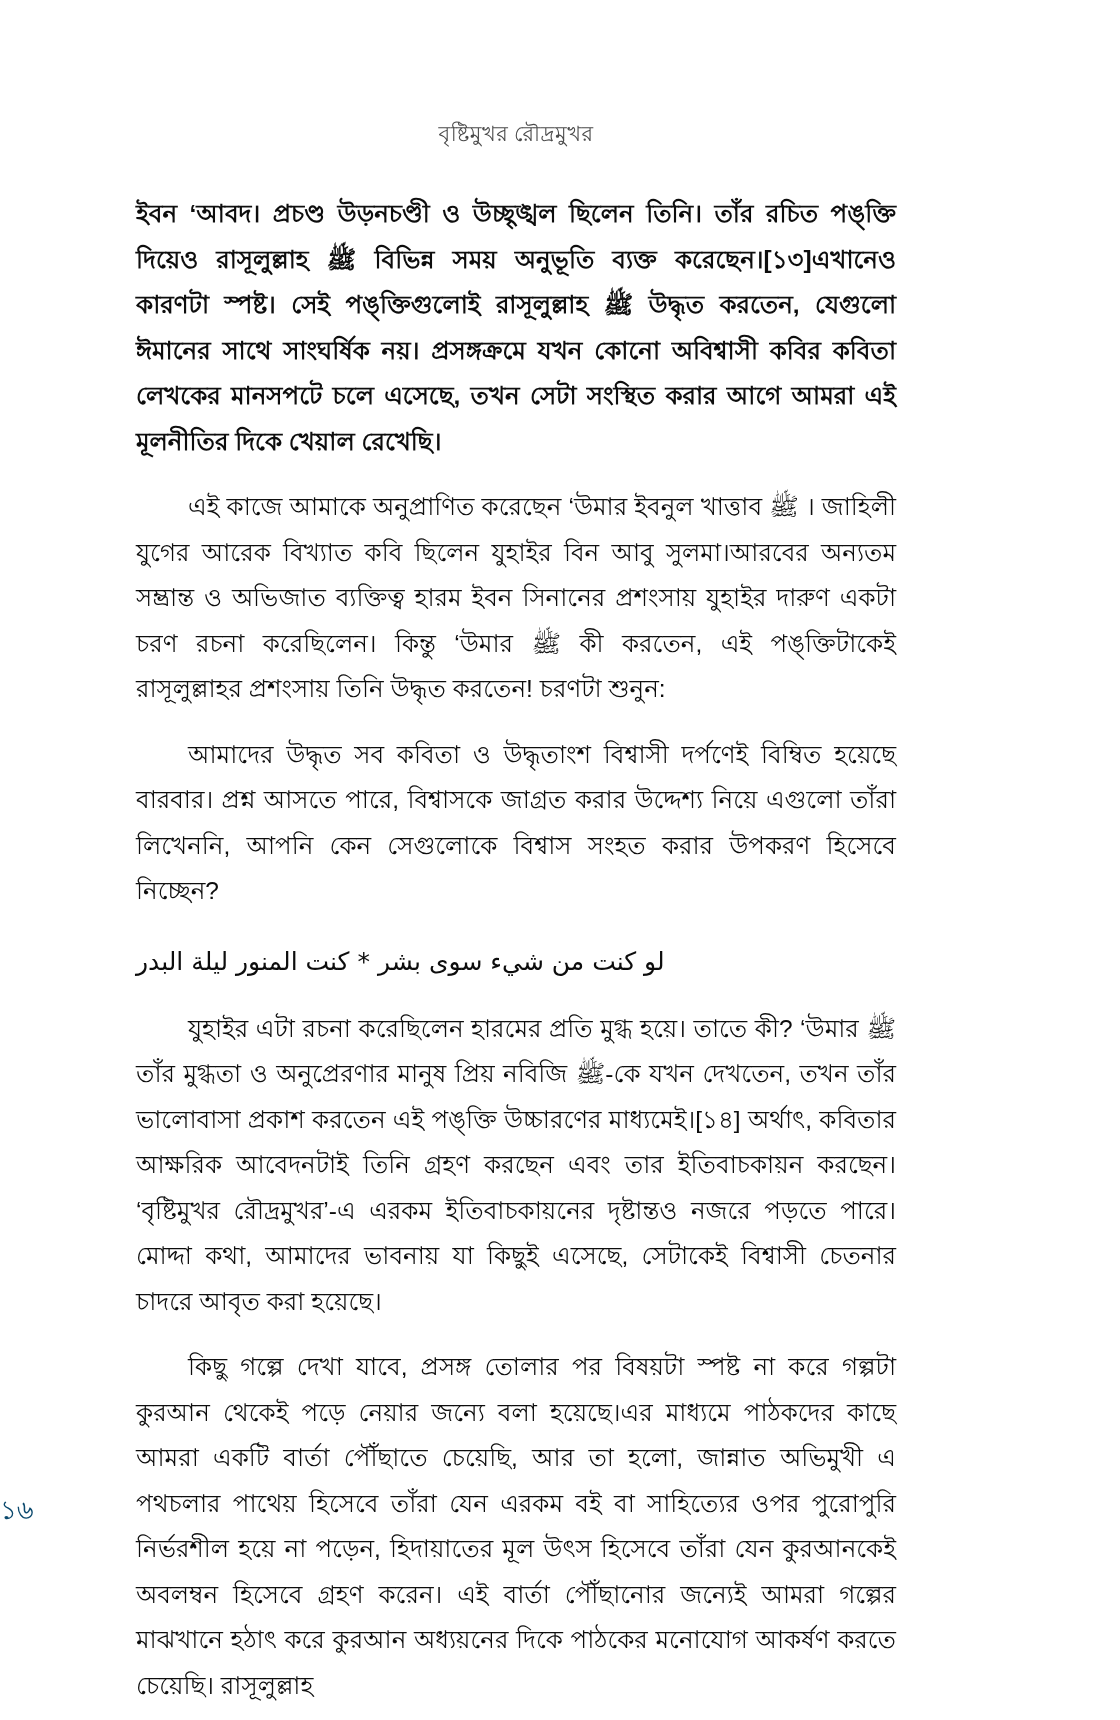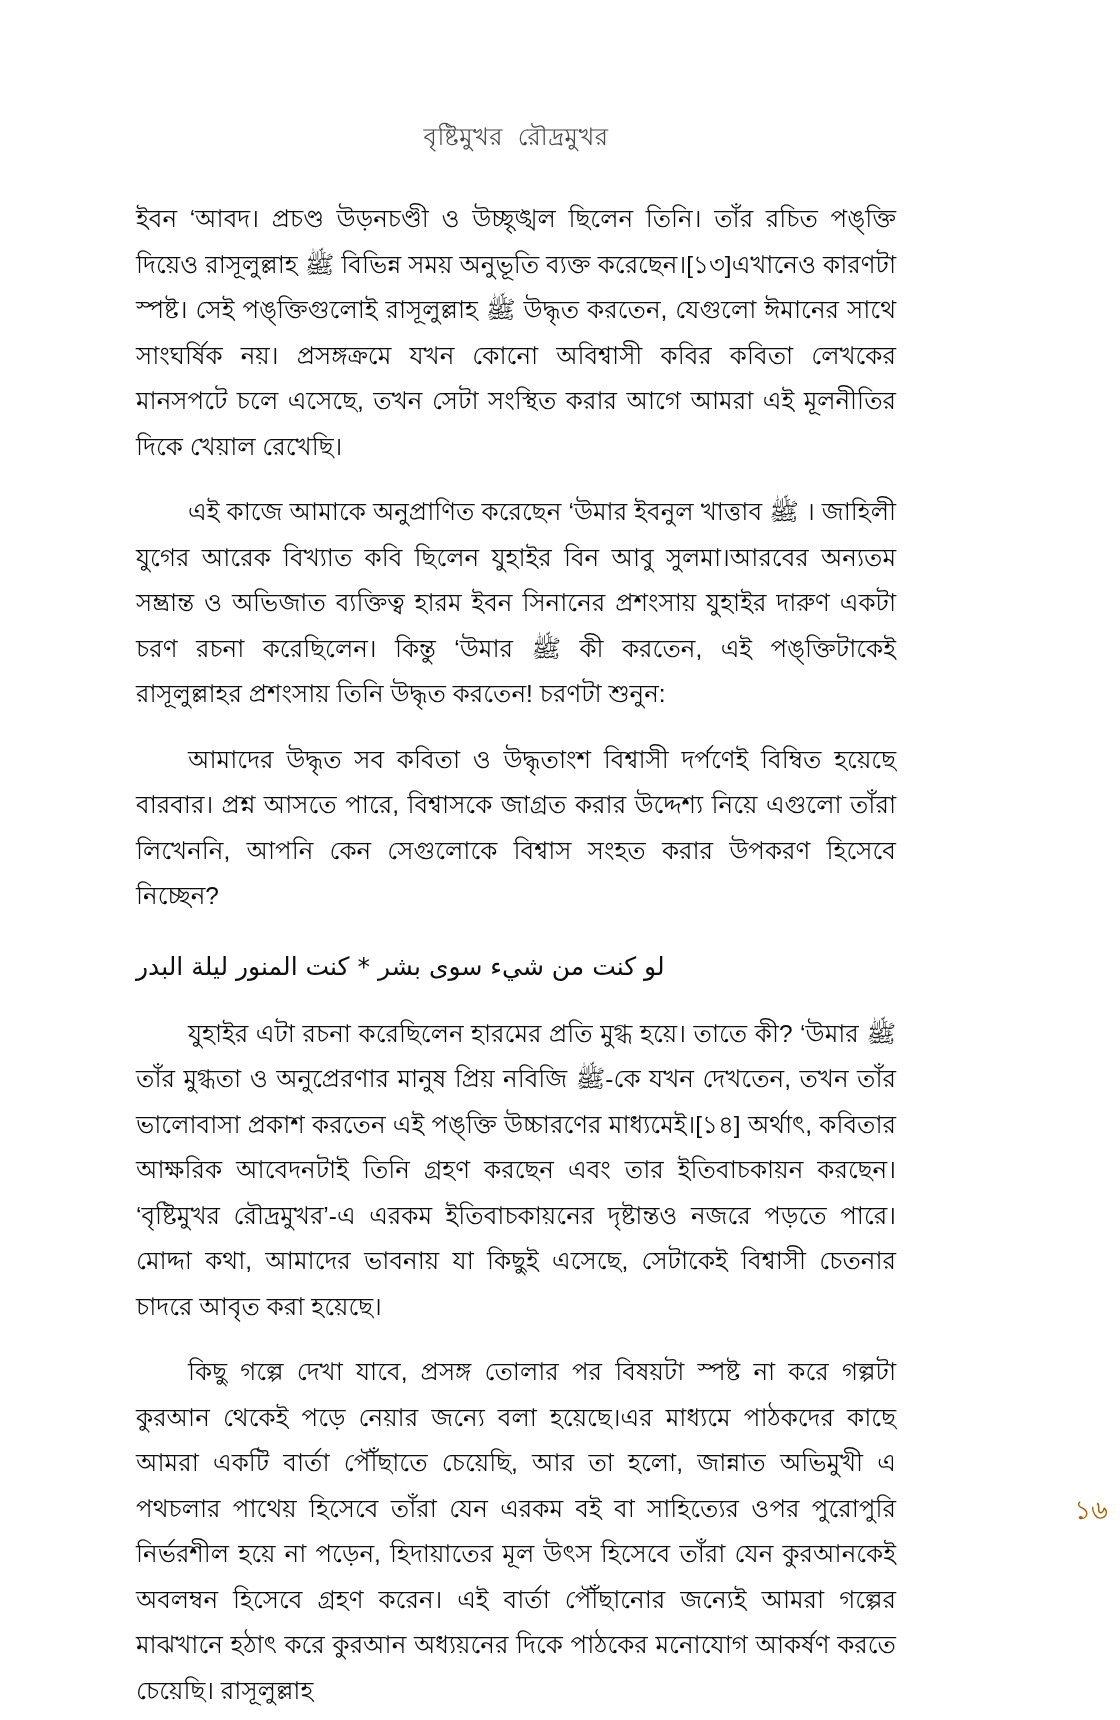--- a/index.html
+++ b/index.html
@@ -18,23 +18,23 @@
     overflow: hidden;
   }
   .content {
     position: absolute;
     left: 136px;
     top: 118px;
     width: 760px;
   }
   .running-head {
     text-align: center;
-    font-size: 24px;
+    font-size: 21px;
     color: #4a4a4a;
-    font-family: Liberation Mono, monospace;
+    font-family: Liberation Serif, serif;
     letter-spacing: 0.5px;
     margin-bottom: 38px;
     font-weight: 400;
   }
   .body-text {
     font-size: 24.5px;
     line-height: 45.5px;
     color: #0d0d0d;
     text-align: justify;
     text-align-last: left;
@@ -42,20 +42,21 @@
     font-weight: 500;
   }
   p.para {
     margin: 0 0 0 0;
     text-indent: 52px;
     text-align: justify;
     text-align-last: left;
   }
   p.para.noindent {
     text-indent: 0;
+    font-weight: bold;
   }
   p.para + p.para {
     margin-top: 20px;
   }
   .arabic-line {
     direction: rtl;
     text-align: right;
     font-size: 25px;
     line-height: 52px;
     font-family: "DejaVu Sans", "Liberation Sans", sans-serif;
@@ -66,23 +67,23 @@
     margin: 10px 0 20px 0;
     text-indent: 52px;
     text-align: justify;
     text-align-last: left;
   }
   .folio {
     position: absolute;
     left: 0;
     right: 12px;
     bottom: 186px;
-    text-align: right;
+    text-align: left;
     font-size: 26px;
-    color: #a16207;
+    color: #0c4a6e;
     font-family: "Liberation Sans", "DejaVu Sans", sans-serif;
   }
 </style>
 </head>
 <body>
 
 <div class="page">
 
   <div class="content">
 

